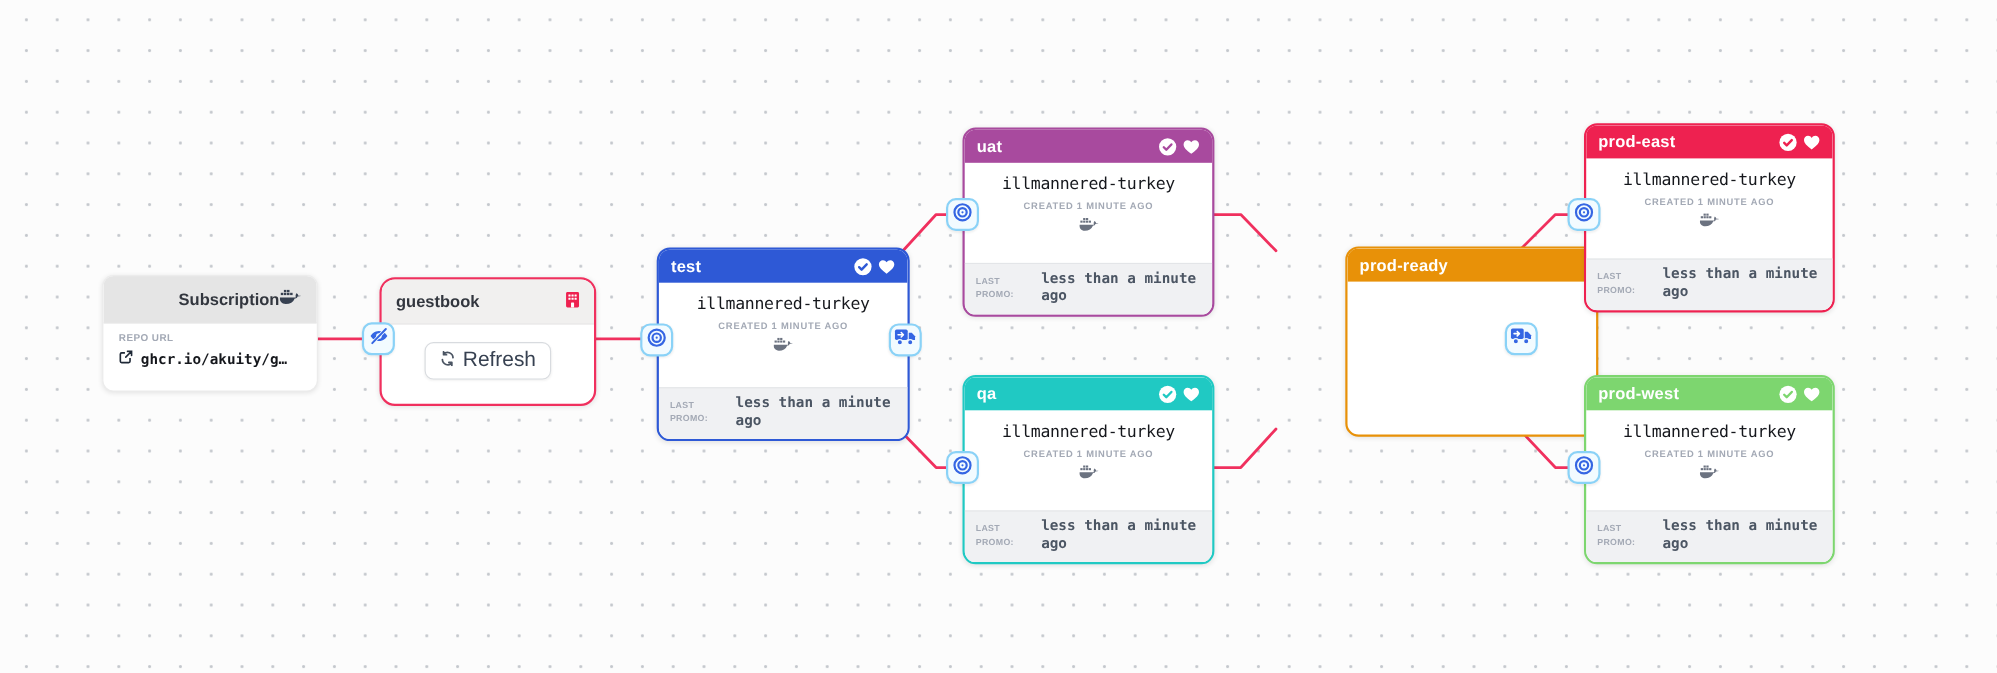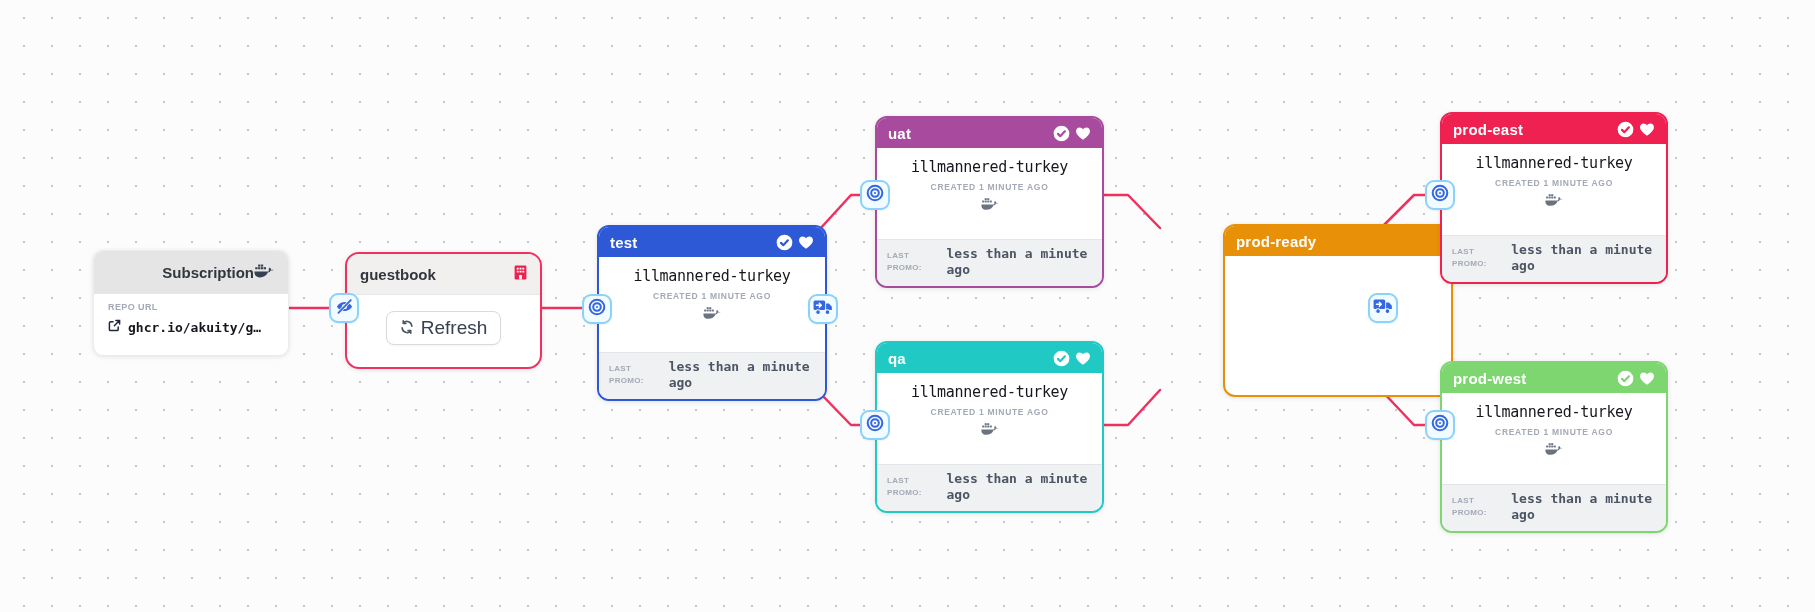--- a/index.html
+++ b/index.html
@@ -54,21 +54,21 @@
   .promo-value{font-family:"DejaVu Sans Mono",monospace;font-weight:700;font-size:13px;color:#4b5563;
                line-height:1.2;text-align:left;}
   .no-freight-body{flex:1;display:flex;align-items:center;justify-content:center;
                    font-size:14px;font-weight:700;color:#b5bbc7;letter-spacing:1px;}
 
   .st-test{left:597px;top:225px;width:226px;height:172px;--c:#2e59d6;}
   .st-uat{left:875px;top:116px;width:225px;height:168px;--c:#a84a9e;}
   .st-qa{left:875px;top:341px;width:225px;height:168px;--c:#20c9c3;}
   .st-ready{left:1223px;top:224px;width:226px;height:169px;gap:12px;--c:#e89108;}
   .st-east{left:1440px;top:112px;width:224px;height:168px;--c:#ee2150;}
-  .st-west{left:1440px;top:341px;width:224px;height:168px;margin-top:20px;--c:#7dd66f;}
+  .st-west{left:1440px;top:341px;width:224px;height:168px;--c:#7dd66f;}
 
   
   .port{position:absolute;z-index:3;width:30px;height:30px;border-radius:9px;background:#f2fbff;
         border:2px solid #8ad2f7;display:flex;align-items:center;justify-content:center;cursor:pointer;
         box-shadow:0 1px 2px rgba(0,0,0,.06);box-sizing:border-box;}
   .p-eye{left:329px;top:293px;}
   .p-test-in{left:582px;top:294px;}
   .p-test-out{left:808px;top:294px;}
   .p-uat-in{left:860px;top:180px;}
   .p-qa-in{left:860px;top:410px;}

